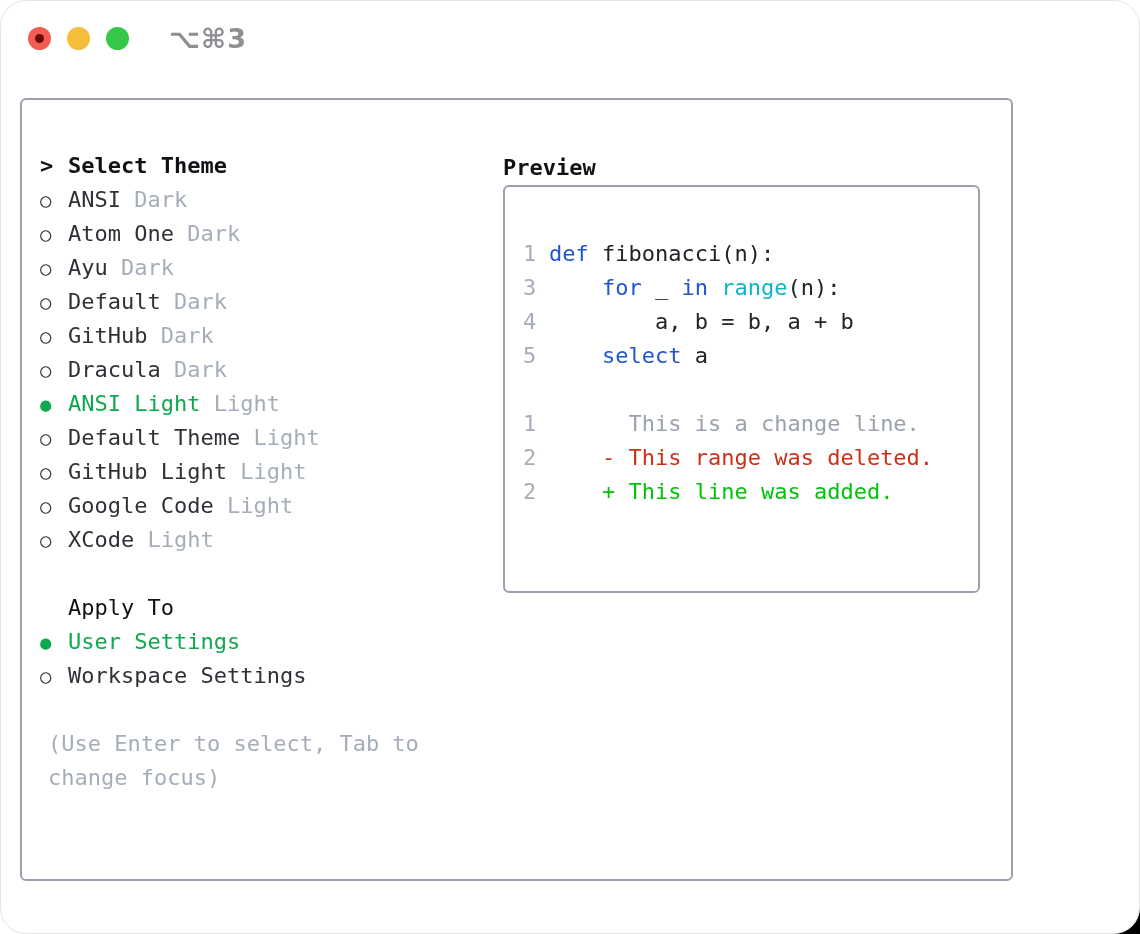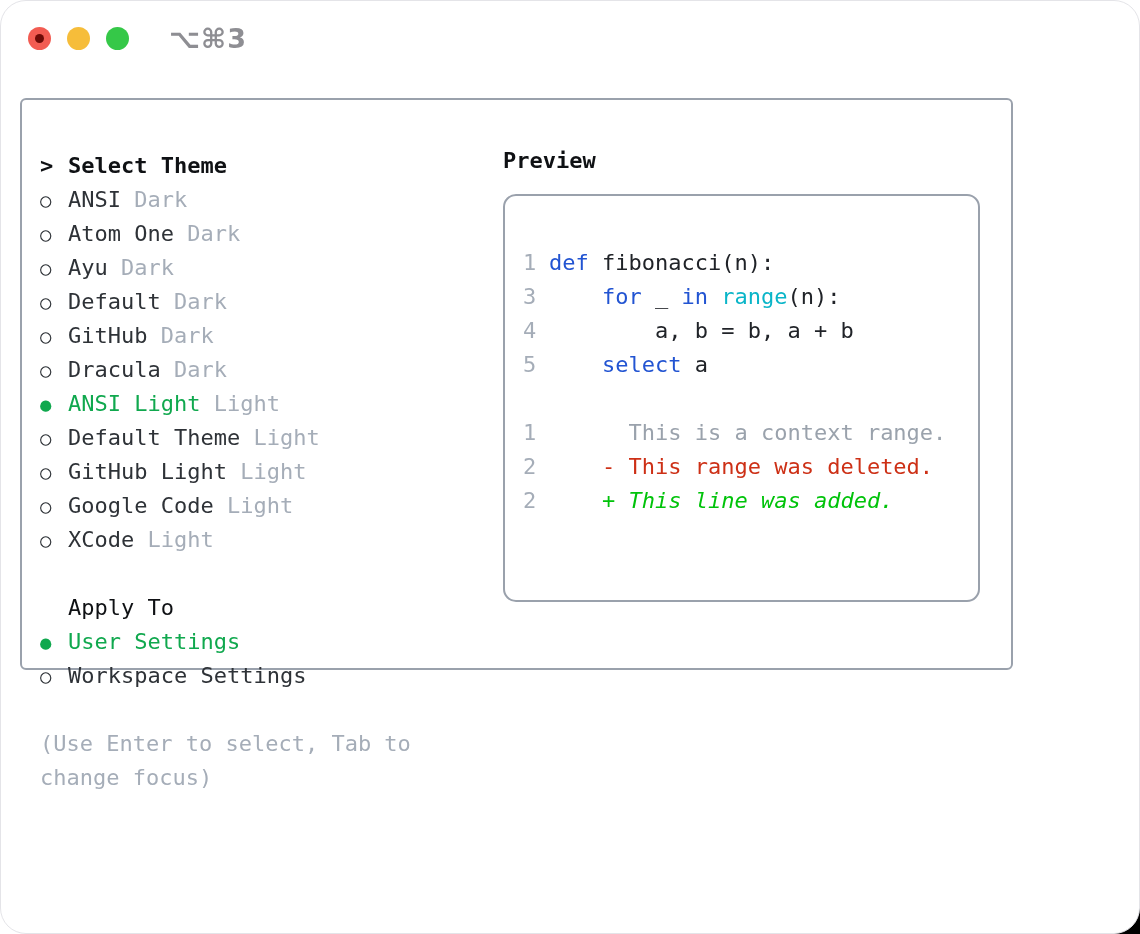--- a/index.html
+++ b/index.html
@@ -39,55 +39,55 @@
   .light.red::after{content:"";position:absolute;left:7px;top:7px;width:9px;height:9px;border-radius:50%;background:var(--traffic-red-dot);}
   .light.yellow{left:66px;background:var(--traffic-yellow);}
   .light.green{left:105px;background:var(--traffic-green);}
   .win-title{
     position:absolute;left:168px;top:22px;font-family:"DejaVu Sans","Liberation Sans",sans-serif;
     font-size:27px;font-weight:bold;color:var(--titlebar-gray);letter-spacing:1px;
   }
 
   
   .panel{
-    position:absolute;left:19px;top:97px;width:993px;height:572px;
+    position:absolute;left:19px;top:97px;width:993px;height:783px;
     border:2px solid var(--border-gray);border-radius:6px;background:#fff;
   }
 
   
   .left-col{position:absolute;left:18px;top:49px;width:445px;font-size:22px;line-height:34px;color:var(--text-dark);}
   .row{white-space:nowrap;}
   .prompt,.bullet{display:inline-block;width:28px;}
   .prompt{font-weight:bold;color:var(--heading-dark);}
   .section-title{font-weight:bold;color:var(--heading-dark);}
   .bullet{color:var(--text-dark);font-size:19px;}
   .row.selected .bullet,.row.selected .opt-label{color:var(--accent-green);}
   .tag{color:var(--muted-gray);}
   .spacer{height:34px;}
   .indent{padding-left:28px;}
   .apply-title{color:var(--heading-dark);}
-  .help{margin-top:34px;color:var(--muted-gray);width:425px;white-space:normal;line-height:34px;}
+  .help{margin-top:34px;color:var(--muted-gray);width:425px;white-space:normal;line-height:34px;margin-left:8px;}
 
   
-  .right-col{position:absolute;left:481px;top:44px;}
+  .right-col{position:absolute;left:481px;top:51px;}
   .preview-title{font-size:22px;line-height:34px;font-weight:bold;color:var(--heading-dark);}
   .preview-box{
-    margin-top:16px;width:477px;height:408px;
-    border:2px solid var(--border-gray);border-radius:13px;background:#fff;
+    margin-top:0;width:477px;height:408px;
+    border:2px solid var(--border-gray);border-radius:6px;background:#fff;
     padding:50px 0 0 18px;overflow:hidden;
   }
   .code-line{font-size:22px;line-height:34px;white-space:pre;}
   .ln{display:inline-block;width:26px;color:var(--muted-gray);}
   .tok-plain{color:var(--code-plain);}
   .tok-keyword{color:var(--keyword-blue);}
   .tok-builtin{color:var(--builtin-cyan);}
   .tok-number{color:var(--number-green);}
   .tok-context{color:var(--context-gray);}
   .tok-deleted{color:var(--diff-deleted);}
-  .tok-added{color:var(--diff-added);font-style:italic;}
+  .tok-added{color:var(--diff-added);}
 </style>
 </head>
 <body>
 
 <div class="corner-black"></div>
 
 <div class="window">
 
   <div class="titlebar">
     <div class="light red"></div>
@@ -131,21 +131,21 @@
 
     <div class="right-col">
       <div class="preview-title">Preview</div>
       <div class="preview-box">
         <div id="code-lines">
             <div class="code-line"><span class="ln">1</span><span class="tok-keyword">def</span><span class="tok-plain"> fibonacci(n):</span></div>
             <div class="code-line"><span class="ln">3</span><span class="tok-plain">    </span><span class="tok-keyword">for</span><span class="tok-plain"> _ </span><span class="tok-keyword">in</span><span class="tok-plain"> </span><span class="tok-builtin">range</span><span class="tok-plain">(n):</span></div>
             <div class="code-line"><span class="ln">4</span><span class="tok-plain">        a, b = b, a + b</span></div>
             <div class="code-line"><span class="ln">5</span><span class="tok-plain">    </span><span class="tok-keyword">select</span><span class="tok-plain"> a</span></div>
             <div class="code-line"><span class="ln"></span></div>
-            <div class="code-line"><span class="ln">1</span><span class="tok-context">      This is a context range.</span></div>
+            <div class="code-line"><span class="ln">1</span><span class="tok-context">      This is a change line.</span></div>
             <div class="code-line"><span class="ln">2</span><span class="tok-deleted">    - This range was deleted.</span></div>
             <div class="code-line"><span class="ln">2</span><span class="tok-added">    + This line was added.</span></div>
           </div>
       </div>
     </div>
 
   </div>
 </div>
 
 </body></html>

